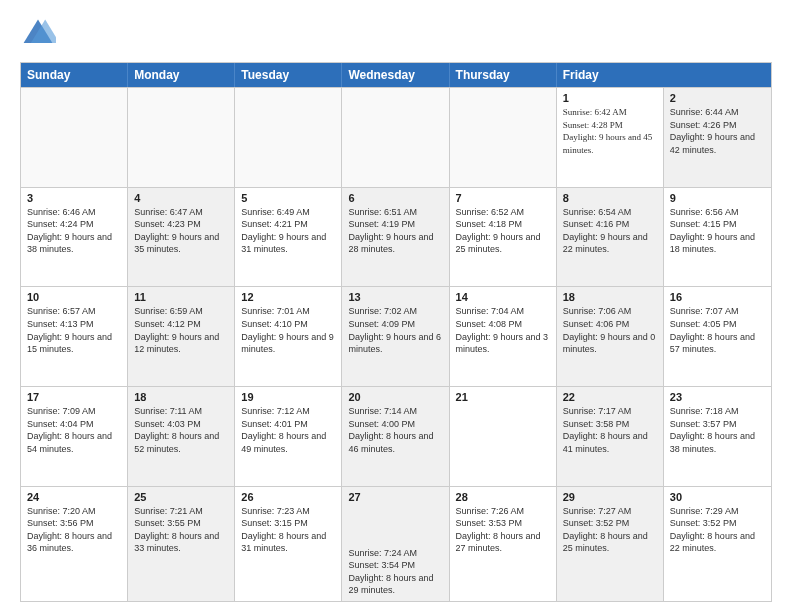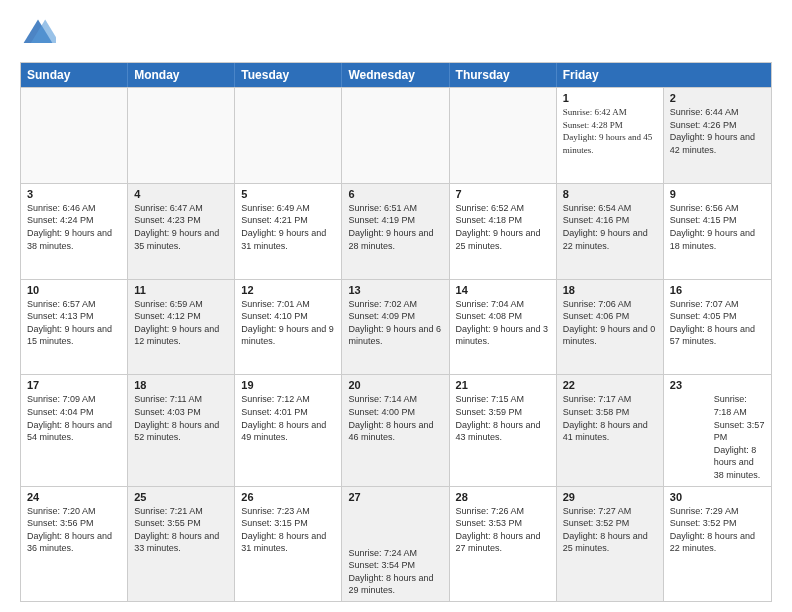--- a/index.html
+++ b/index.html
@@ -265,33 +265,30 @@
 Daylight: 8 hours and 49 minutes.</div>
           </div>
           <div class="cal-cell shaded">
             <span class="day-num">20</span>
             <div class="day-info" style="white-space: pre-line;">Sunrise: 7:14 AM
 Sunset: 4:00 PM
 Daylight: 8 hours and 46 minutes.</div>
           </div>
           <div class="cal-cell">
             <span class="day-num">21</span>
-            <div class="day-info" style="white-space: pre-line;">Sunrise: 7:15 AM
-Sunset: 3:59 PM
-Daylight: 8 hours and 43 minutes.</div>
           </div>
           <div class="cal-cell shaded">
             <span class="day-num">22</span>
             <div class="day-info" style="white-space: pre-line;">Sunrise: 7:17 AM
 Sunset: 3:58 PM
 Daylight: 8 hours and 41 minutes.</div>
           </div>
           <div class="cal-cell">
             <span class="day-num">23</span>
-            <div class="day-info" style="white-space: pre-line; margin-left: 44px;">Sunrise: 7:18 AM
+            <div class="day-info" style="white-space: pre-line;">Sunrise: 7:18 AM
 Sunset: 3:57 PM
 Daylight: 8 hours and 38 minutes.</div>
           </div>
         </div>
         <div class="cal-row">
           <div class="cal-cell">
             <span class="day-num">24</span>
             <div class="day-info" style="white-space: pre-line;">Sunrise: 7:20 AM
 Sunset: 3:56 PM
 Daylight: 8 hours and 36 minutes.</div>

